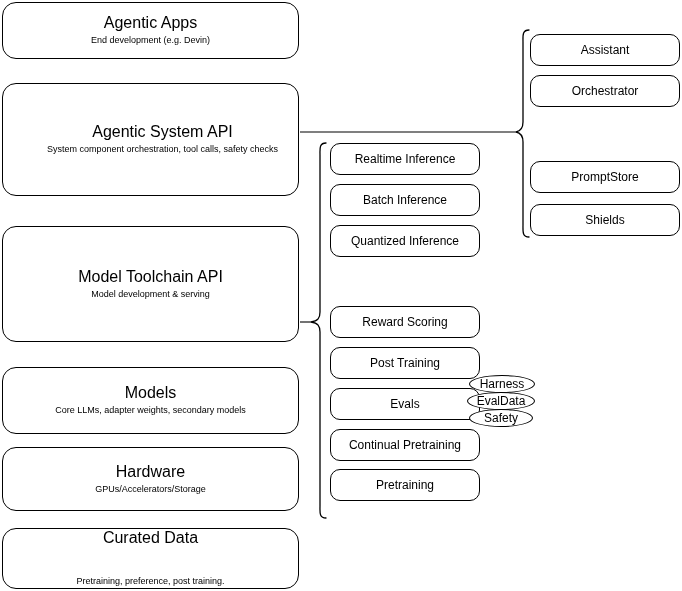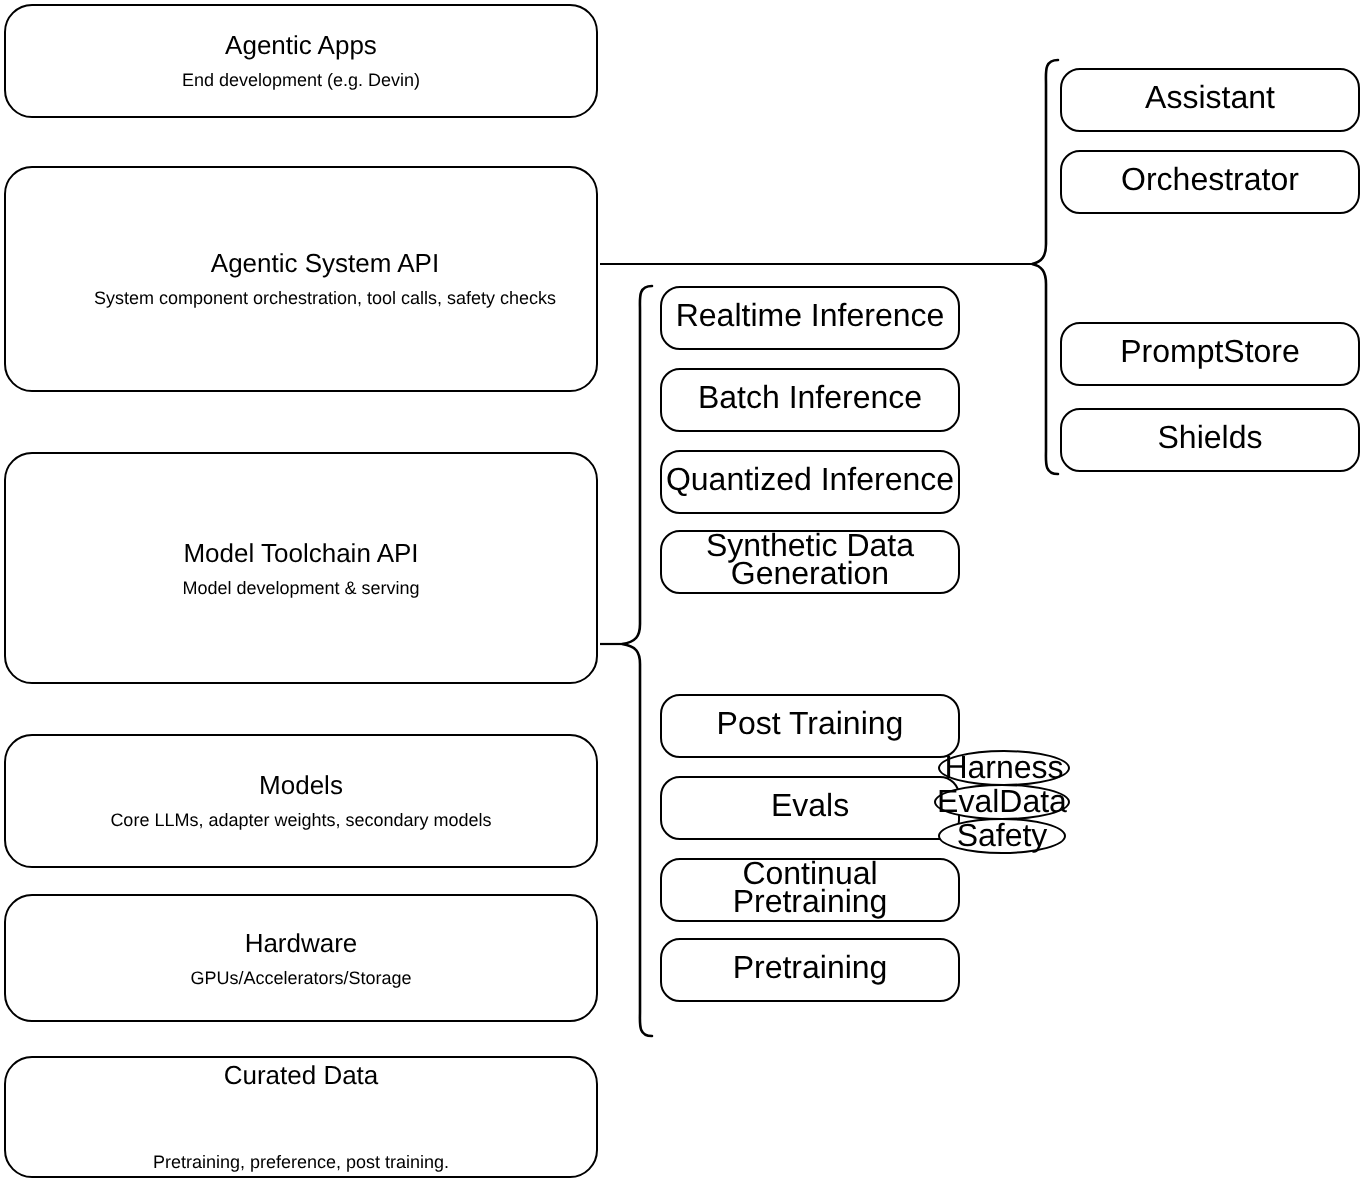--- a/index.html
+++ b/index.html
@@ -28,45 +28,45 @@
     flex-direction: column;
     align-items: center;
     justify-content: center;
     text-align: center;
     color: #000000;
   }
   .stack-node {
     border-radius: 14px;
   }
   .stack-title {
-    font-size: 13px;
+    font-size: 16px;
     line-height: 16px;
     white-space: nowrap;
   }
   .stack-sub {
     font-size: 9px;
     line-height: 12px;
     margin-top: 3px;
     white-space: nowrap;
   }
   .pill-node {
     border-radius: 10px;
-    font-size: 16px;
+    font-size: 12px;
     line-height: 14px;
   }
   .oval-node {
     position: absolute;
     box-sizing: border-box;
     background: #ffffff;
     border: 1.6px solid #000000;
     border-radius: 50%;
     display: flex;
     align-items: center;
     justify-content: center;
-    font-size: 16px;
+    font-size: 12px;
     line-height: 13px;
     color: #000000;
     white-space: nowrap;
   }
   .connector {
     position: absolute;
     pointer-events: none;
   }
   .connector svg {
     display: block;
@@ -137,22 +137,22 @@
     <div class="stack-title">Curated Data</div>
     <div class="stack-sub">Pretraining, preference, post training.</div>
   </div>
 
   <div class="node pill-node" style="left:330px; top:143px; width:150px; height:32px;">Realtime Inference</div>
 
   <div class="node pill-node" style="left:330px; top:184px; width:150px; height:32px;">Batch Inference</div>
 
   <div class="node pill-node" style="left:330px; top:225px; width:150px; height:32px;">Quantized Inference</div>
 
-  <div class="node pill-node" style="left:330px; top:265px; width:150px; height:32px;">Synthetic Data Generation</div>
 
+  <div class="node pill-node" style="left:330px; top:306px; width:150px; height:32px;">Reward Scoring</div>
 
   <div class="node pill-node" style="left:330px; top:347px; width:150px; height:32px;">Post Training</div>
 
   <div class="node pill-node" style="left:330px; top:388px; width:150px; height:32px;">Evals</div>
 
   <div class="node pill-node" style="left:330px; top:429px; width:150px; height:32px;">Continual Pretraining</div>
 
   <div class="node pill-node" style="left:330px; top:469px; width:150px; height:32px;">Pretraining</div>
 
   <div class="oval-node" style="left:469px; top:375px; width:66px; height:18px; z-index:5;">Harness</div>

